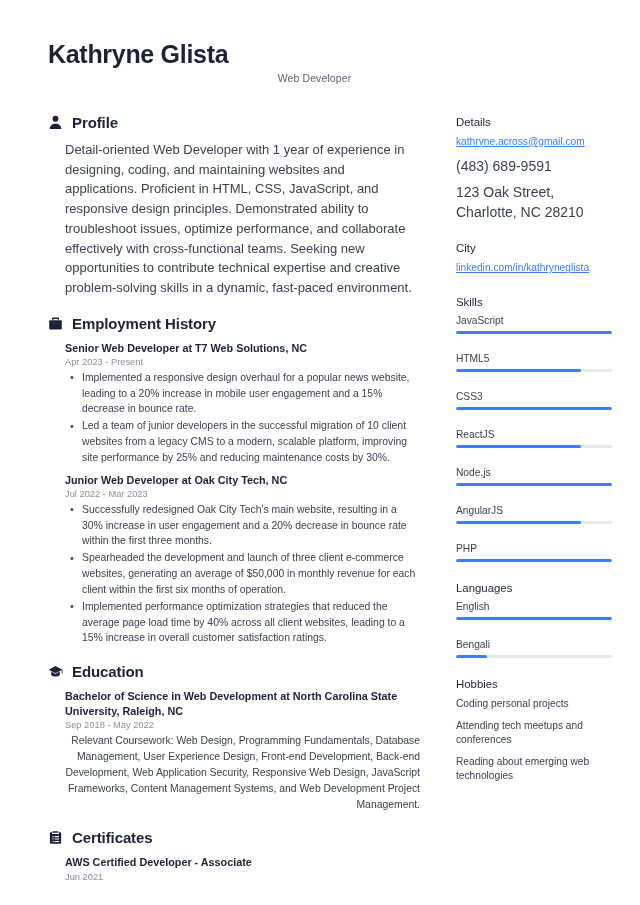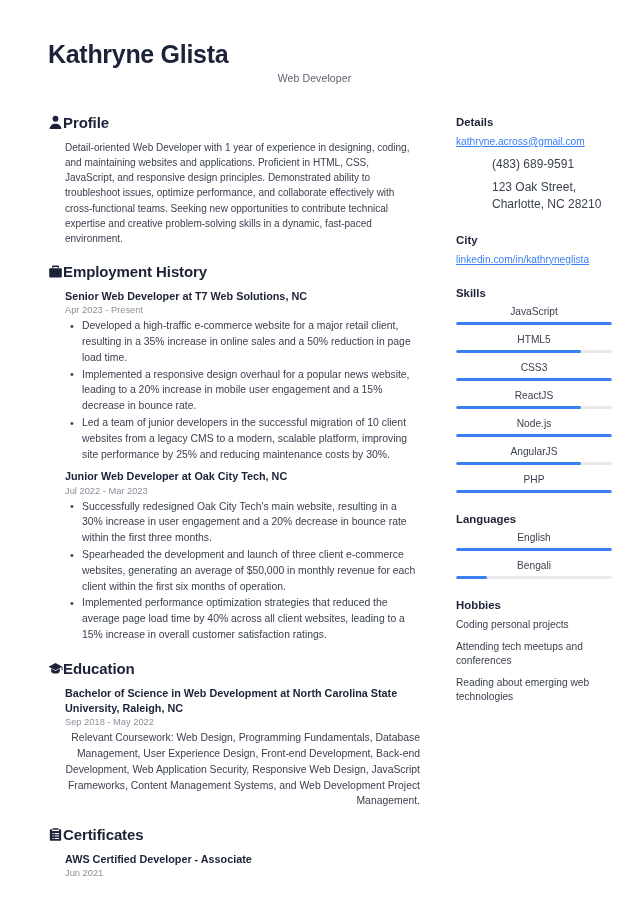--- a/index.html
+++ b/index.html
@@ -43,41 +43,42 @@
     gap: 36px;
   }
   .col-main { width: 372px; flex: none; }
   .col-side { width: 156px; flex: none; padding-top: 2px; }
 
   
   .section { margin-bottom: 17px; }
   .section-head {
     display: flex;
     align-items: center;
+    gap: 9px;
     margin-bottom: 9px;
   }
   .section-icon {
     width: 15px;
     height: 15px;
     flex: none;
     display: block;
     color: #1c2237;
   }
   .section-icon svg { display: block; width: 15px; height: 15px; fill: #1c2237; }
   .section-title {
     font-size: 15px;
     font-weight: bold;
     color: #1c2237;
     letter-spacing: -0.1px;
   }
 
   .section-body { padding-left: 17px; }
 
   .para {
-    font-size: 10px;
+    font-size: 13px;
     line-height: 1.52;
     color: #3b414f;
   }
 
   .entry { margin-bottom: 2px; }
   .entry + .entry { margin-top: 7px; }
   .entry-title {
     font-size: 10.8px;
     font-weight: bold;
     color: #1c2237;
@@ -115,42 +116,41 @@
     left: 5px;
     top: -0.5px;
     color: #3b414f;
     font-size: 11px;
   }
 
   
   .side-block { margin-bottom: 20px; }
   .side-title {
     font-size: 11.4px;
-    font-weight: bold;
+    font-weight: normal;
     color: #1c2237;
     margin-bottom: 7px;
   }
   .side-line {
-    font-size: 12px;
+    font-size: 14px;
     color: #3b414f;
     line-height: 1.45;
     margin-bottom: 6px;
-    margin-left: 36px;
   }
   .side-link {
     font-size: 10.2px;
     color: #3b7ff5;
     text-decoration: underline;
     display: block;
     margin-bottom: 6px;
     word-break: break-all;
     line-height: 1.45;
   }
 
-  .bar-item { margin-bottom: 9px; text-align: center; }
+  .bar-item { margin-bottom: 19px; }
   .bar-label {
     font-size: 10.2px;
     color: #3b414f;
     margin-bottom: 5px;
   }
   .bar-track {
     height: 3px;
     width: 100%;
     background: #e8e9eb;
     border-radius: 2px;
@@ -207,21 +207,20 @@
               </svg>
           </span>
           <span class="section-title">Employment History</span>
         </div>
         <div class="section-body">
 
           <div class="entry">
             <div class="entry-title">Senior Web Developer at T7 Web Solutions, NC</div>
             <div class="entry-date">Apr 2023 - Present</div>
             <ul class="bullets">
-              <li>Developed a high-traffic e-commerce website for a major retail client, resulting in a 35% increase in online sales and a 50% reduction in page load time.</li>
               <li>Implemented a responsive design overhaul for a popular news website, leading to a 20% increase in mobile user engagement and a 15% decrease in bounce rate.</li>
               <li>Led a team of junior developers in the successful migration of 10 client websites from a legacy CMS to a modern, scalable platform, improving site performance by 25% and reducing maintenance costs by 30%.</li>
             </ul>
           </div>
 
           <div class="entry">
             <div class="entry-title">Junior Web Developer at Oak City Tech, NC</div>
             <div class="entry-date">Jul 2022 - Mar 2023</div>
             <ul class="bullets">
               <li>Successfully redesigned Oak City Tech's main website, resulting in a 30% increase in user engagement and a 20% decrease in bounce rate within the first three months.</li>

